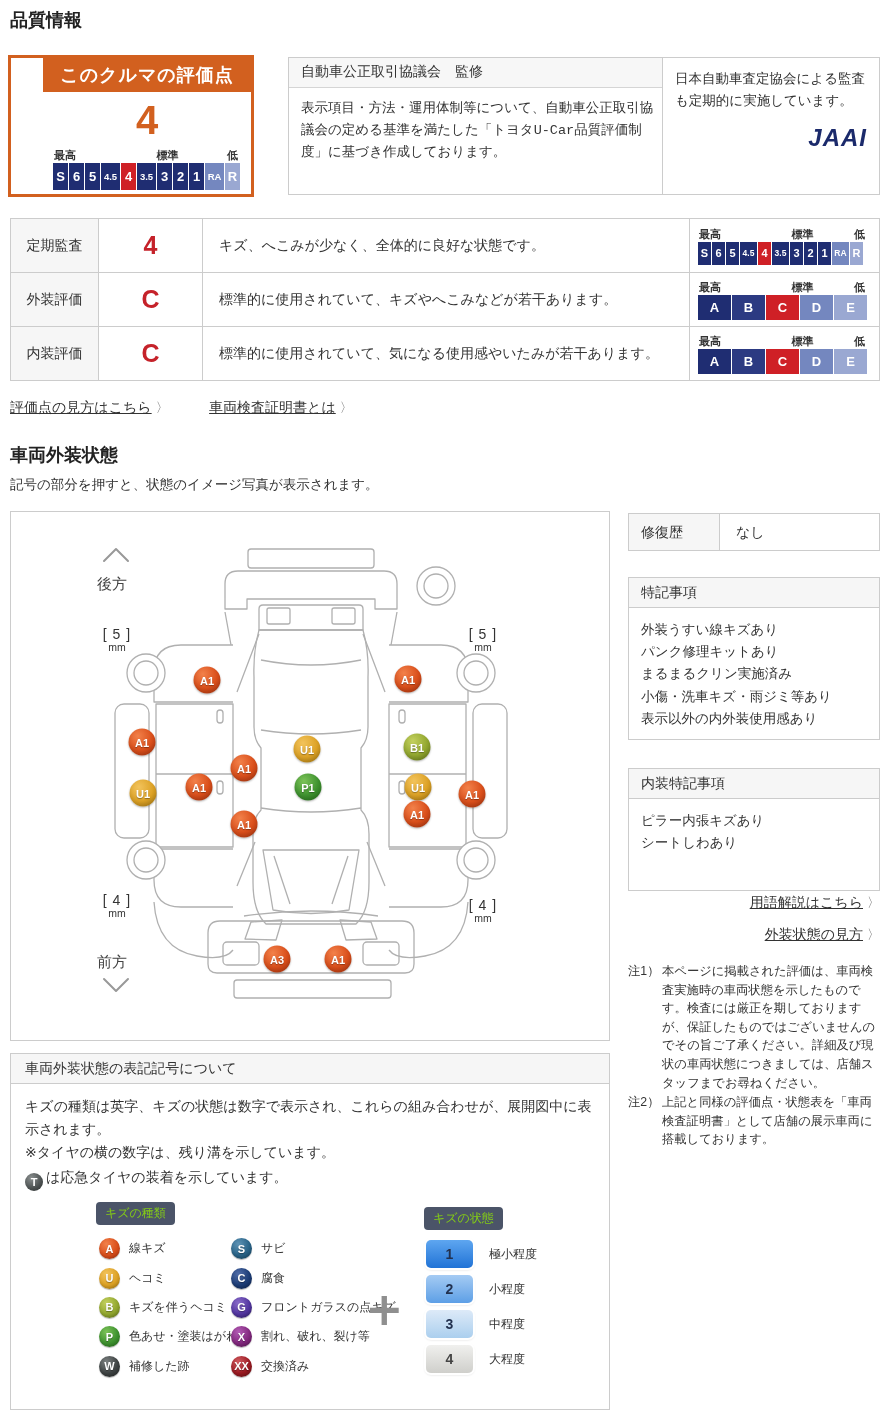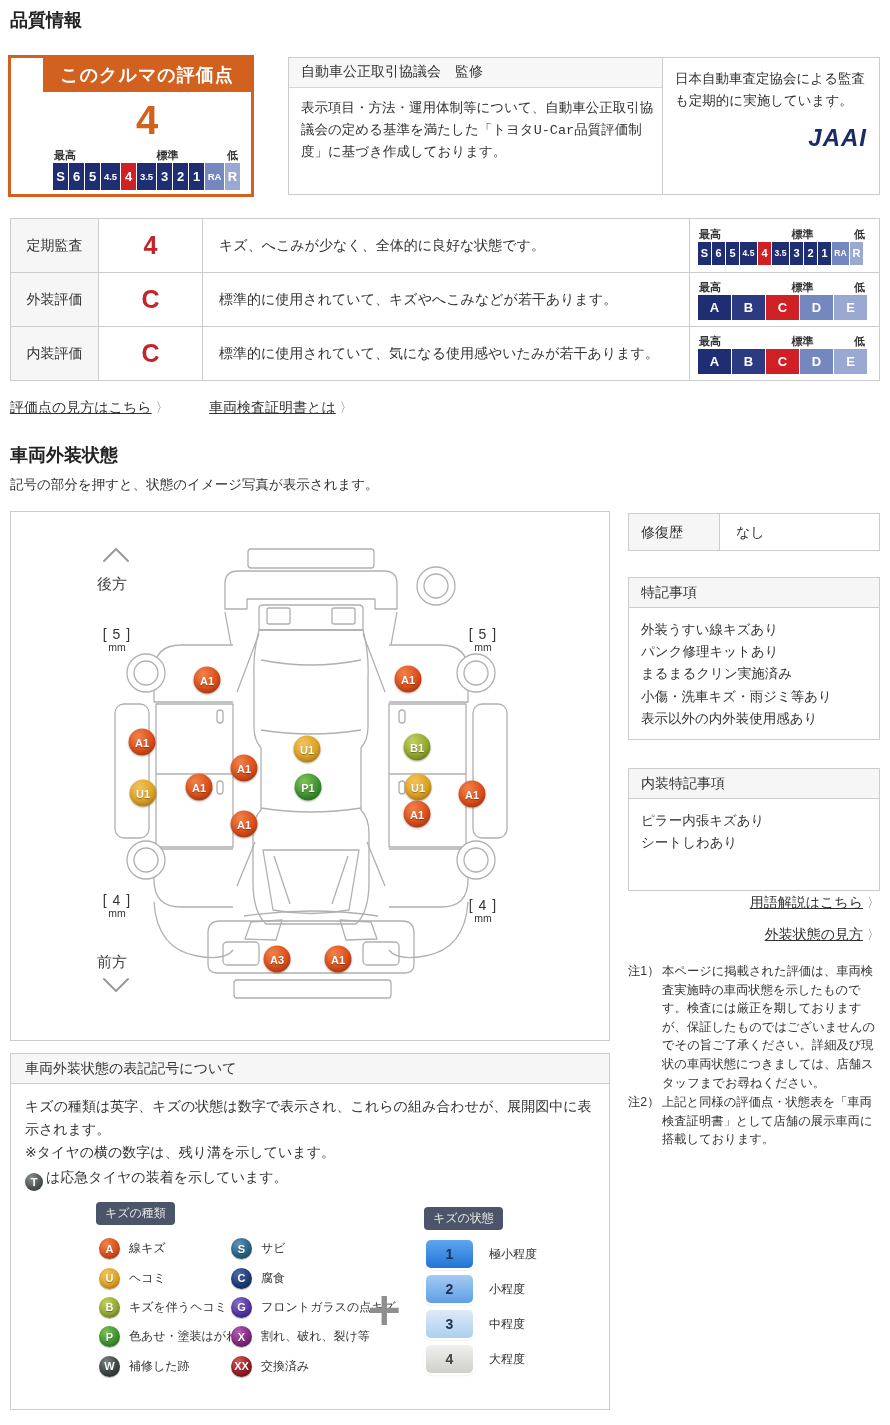--- a/index.html
+++ b/index.html
@@ -94,21 +94,21 @@
   .footnote { display:flex; margin-bottom:1px; }
   .fn-label { width:34px; flex:none; line-height:18.6px; }
   .fn-text { flex:1; line-height:18.6px; }
 
   
   #legend-box { position:absolute; left:10px; top:1053px; width:600px; height:357px; border:1px solid #ccc; background:#fff; }
   #legend-box .hd { height:30px; line-height:29px; background:#f6f6f6; border-bottom:1px solid #ccc; font-size:14px; padding-left:14px; }
   #legend-box .bd { padding:11px 14px 0 14px; font-size:14px; line-height:23px; }
   .t-icon { display:inline-flex; width:18px; height:18px; border-radius:50%; background:radial-gradient(circle at 35% 28%, #8a8f8f, #4a4f4f 60%, #2a2d2d);
             color:#fff; font-size:11px; font-weight:bold; align-items:center; justify-content:center; vertical-align:-4px; margin-right:3px; }
-  .lg-badge { position:absolute; background:#4b5468; color:#e5e5e5; font-size:12px; padding:3px 9px; border-radius:4px; }
+  .lg-badge { position:absolute; background:#4b5468; color:#84cc16; font-size:12px; padding:3px 9px; border-radius:4px; }
   .types-col { position:absolute; top:180px; }
   .leg-item { height:29.4px; display:flex; align-items:center; }
   .leg-circle { width:21px; height:21px; border-radius:50%; color:#fff; font-size:11px; font-weight:bold; display:flex; align-items:center; justify-content:center; flex:none;
                 text-shadow:0 1px 1px rgba(0,0,0,.35); box-shadow:0 1px 1px rgba(0,0,0,.3), inset 0 -2px 3px rgba(0,0,0,.12); }
   .leg-label { font-size:12px; margin-left:9px; white-space:nowrap; }
   .plus-sign { position:absolute; left:354px; top:228px; font-size:46px; font-weight:bold; color:#8f8f8f; font-family:"DejaVu Sans",sans-serif; }
   #states-col { position:absolute; left:415px; top:186px; }
   .state-row { height:35px; display:flex; align-items:flex-start; }
   .state-sq { width:47px; height:28px; border-radius:5px; text-align:center; line-height:28px; font-size:14px; font-weight:bold; color:#22314f;
               box-shadow:0 0 0 2px #fff, 0 1px 3px rgba(0,0,0,.35); flex:none; }

